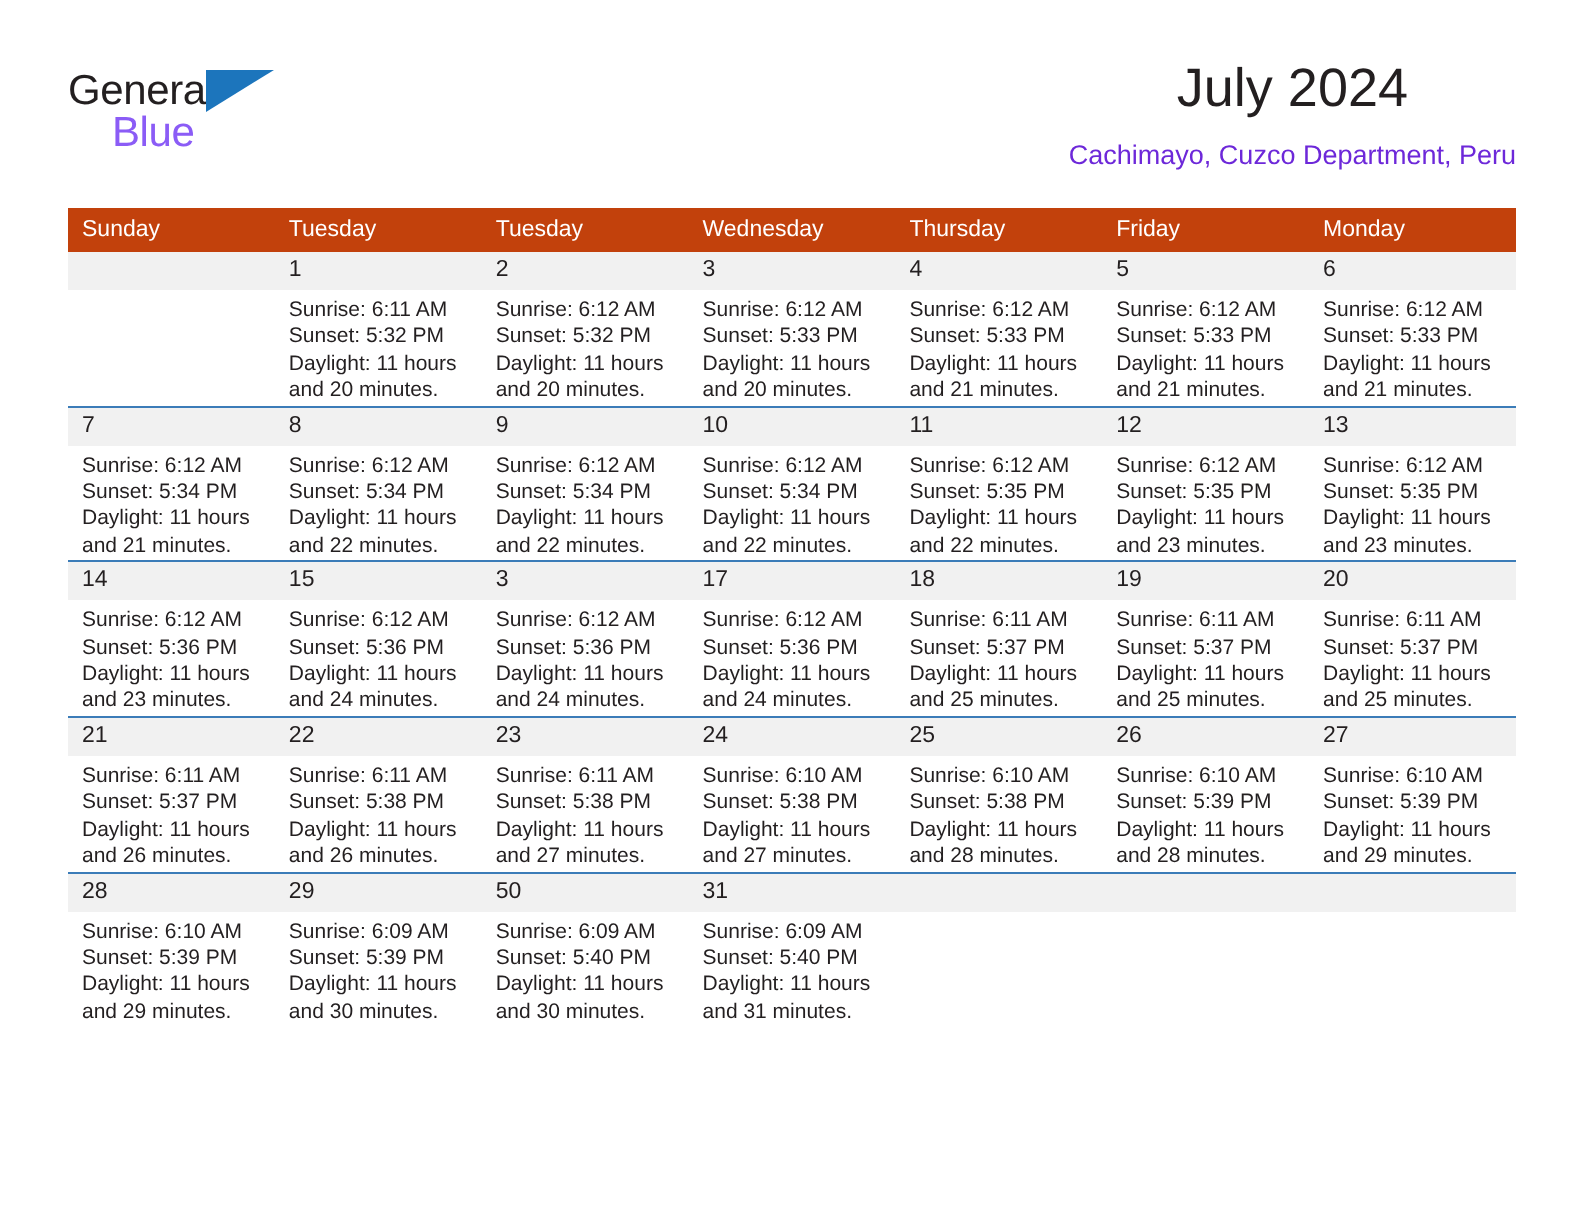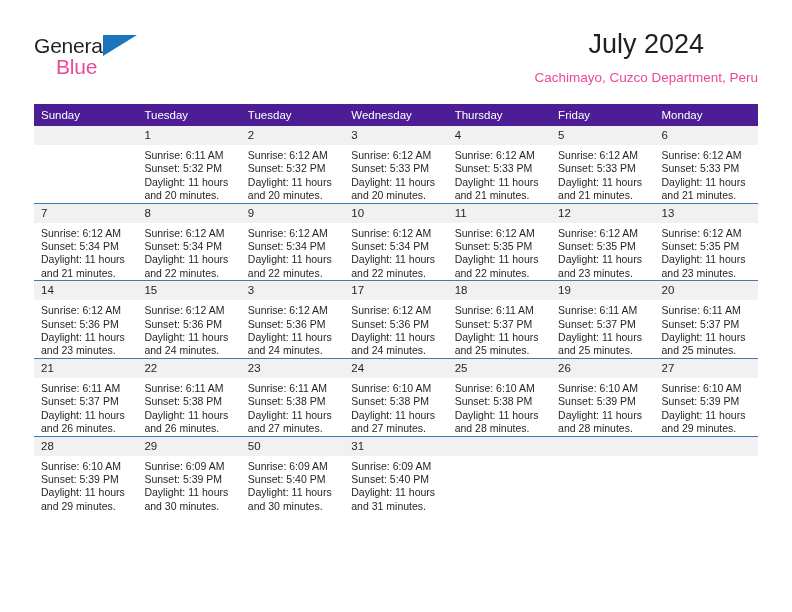--- a/index.html
+++ b/index.html
@@ -47,21 +47,21 @@
     letter-spacing: -0.2px;
     color: #231f20;
     font-family: "Liberation Sans", sans-serif;
   }
   .logo-blue {
     position: absolute;
     left: 22px;
     top: 21px;
     font-size: 21px;
     letter-spacing: -0.2px;
-    color: #ec4899;
+    color: #8b5cf6;
     font-family: "Liberation Sans", sans-serif;
   }
   .logo-triangle {
     position: absolute;
     left: 69px;
     top: 1px;
     width: 0;
     height: 0;
     border-left: 34px solid #1c75bc;
     border-bottom: 21px solid transparent;
@@ -74,37 +74,37 @@
     text-align: center;
   }
   .month-title {
     font-size: 27px;
     color: #231f20;
     line-height: 32px;
     white-space: nowrap;
   }
   .location-title {
     font-size: 13.5px;
-    color: #ec4899;
+    color: #6d28d9;
     line-height: 18px;
     margin-top: 9px;
     white-space: nowrap;
   }
 
   
   .calendar {
     position: absolute;
     left: 34px;
     top: 104px;
     width: 724px;
     border-collapse: collapse;
     table-layout: fixed;
   }
   .calendar th {
-    background: #4c1d95;
+    background: #c2410c;
     color: #ffffff;
     font-size: 11.5px;
     font-weight: normal;
     text-align: left;
     padding: 5px 0 5px 7px;
     height: 12px;
     border: none;
   }
   .calendar td {
     vertical-align: top;

